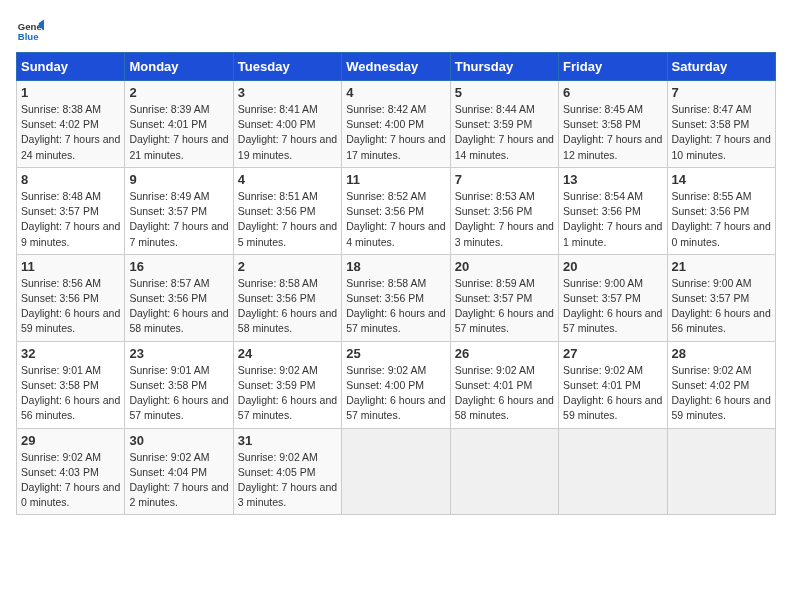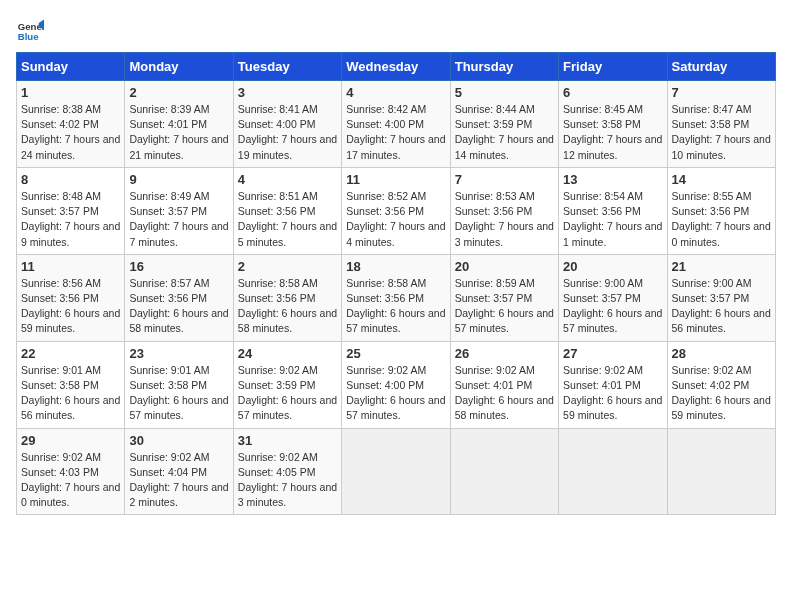--- a/index.html
+++ b/index.html
@@ -191,21 +191,21 @@
           <span class="day-num">20</span>
           <div class="day-info">Sunrise: 9:00 AM<br>Sunset: 3:57 PM<br>Daylight: 6 hours and 57 minutes.</div>
         </td>
         <td>
           <span class="day-num">21</span>
           <div class="day-info">Sunrise: 9:00 AM<br>Sunset: 3:57 PM<br>Daylight: 6 hours and 56 minutes.</div>
         </td>
       </tr>
       <tr>
         <td>
-          <span class="day-num">22</span>
+          <span class="day-num">32</span>
           <div class="day-info">Sunrise: 9:01 AM<br>Sunset: 3:58 PM<br>Daylight: 6 hours and 56 minutes.</div>
         </td>
         <td>
           <span class="day-num">23</span>
           <div class="day-info">Sunrise: 9:01 AM<br>Sunset: 3:58 PM<br>Daylight: 6 hours and 57 minutes.</div>
         </td>
         <td>
           <span class="day-num">24</span>
           <div class="day-info">Sunrise: 9:02 AM<br>Sunset: 3:59 PM<br>Daylight: 6 hours and 57 minutes.</div>
         </td>

